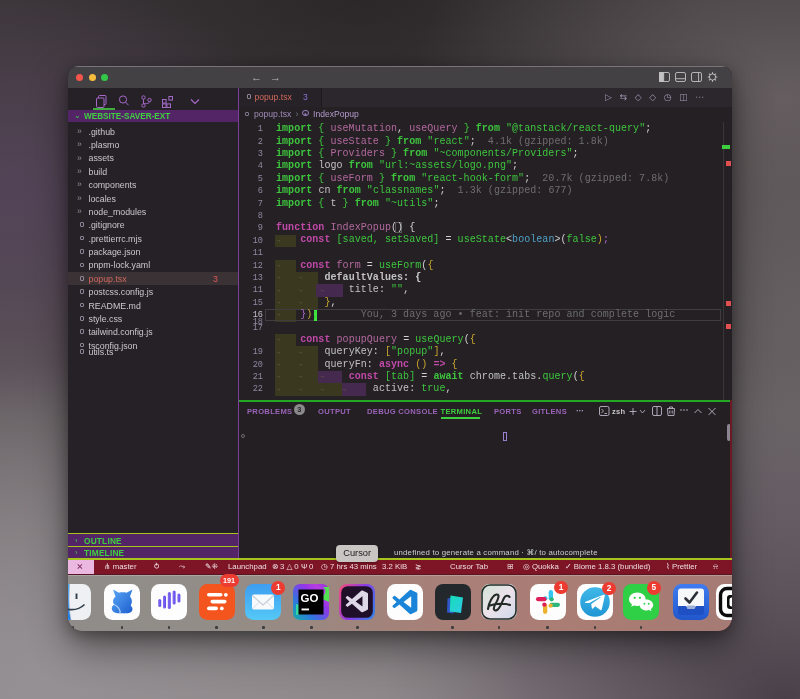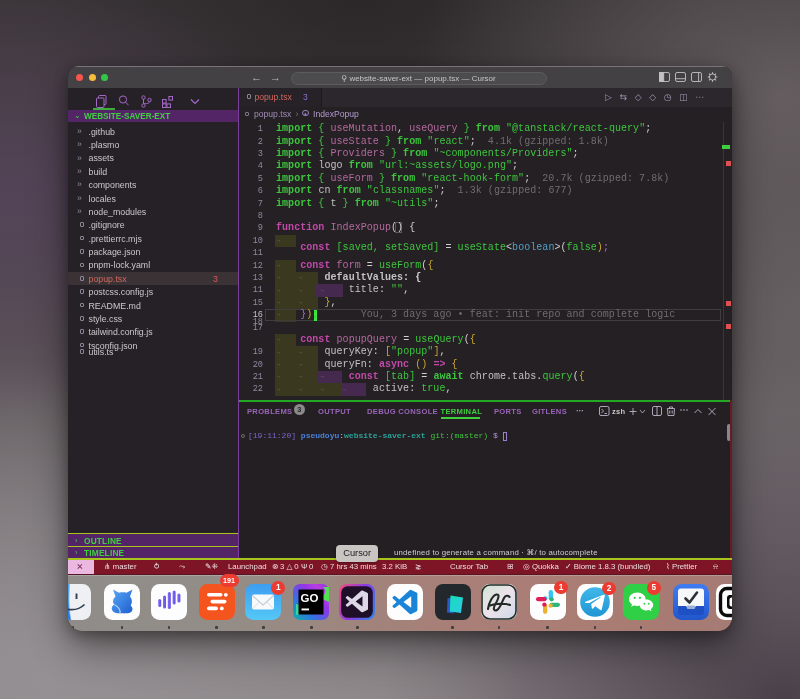--- a/index.html
+++ b/index.html
@@ -65,22 +65,20 @@
 </style>
 </head>
 <body>
 <div id="win">
   <div id="titlebar">
     <div class="tl" style="left:7.8px;background:#f5564c;"></div>
     <div class="tl" style="left:20.5px;background:#f6bc3e;"></div>
     <div class="tl" style="left:32.8px;background:#33c748;"></div>
     <div class="abs" style="left:183px;top:5px;color:#b9b9bb;font-size:11px;">←</div>
     <div class="abs" style="left:202px;top:5px;color:#b9b9bb;font-size:11px;">→</div>
-    <div class="abs" style="left:222.5px;top:5.5px;width:256px;height:13.5px;border-radius:7px;background:#4c4b4d;border:1px solid #5c5b5d;
-      color:#c6c5c7;font-size:8px;text-align:center;line-height:12px;">⚲ website-saver-ext — popup.tsx — Cursor</div>
     <svg class="abs" style="left:591px;top:5.5px;" width="62" height="11" viewBox="0 0 62 11" fill="none" stroke="#c2c1c3" stroke-width="0.9">
       <rect x="0.5" y="0.5" width="10" height="9" rx="1.5"></rect>
         <rect x="0.5" y="0.5" width="4.2" height="9" fill="#c2c1c3"></rect>
       <rect x="16.5" y="0.5" width="10" height="9" rx="1.5"></rect>
         <line x1="16.5" y1="6.7" x2="27" y2="6.7"></line>
       <rect x="32.5" y="0.5" width="10" height="9" rx="1.5"></rect>
         <line x1="39.6" y1="0.5" x2="39.6" y2="10"></line>
       <circle cx="53.5" cy="5" r="3.1"></circle>
         <g stroke-width="1.1">
           <line x1="53.5" y1="0.2" x2="53.5" y2="2"></line>
@@ -268,21 +266,21 @@
       <div class="ln" style="top:84.86px;">5</div>
       <div class="cl" style="top:84.86px;"><i class="kg">import</i><i class="s"> { </i><i class="id">useForm</i><i class="s"> } </i><i class="kg">from</i> <i class="s">"react-hook-form"</i><i class="pw">;</i><i class="hint">  20.7k (gzipped: 7.8k)</i></div>
       <div class="ln" style="top:97.25px;">6</div>
       <div class="cl" style="top:97.25px;"><i class="kg">import</i> <i class="pn">cn</i> <i class="kg">from</i> <i class="s">"classnames"</i><i class="pw">;</i><i class="hint">  1.3k (gzipped: 677)</i></div>
       <div class="ln" style="top:109.64px;">7</div>
       <div class="cl" style="top:109.64px;"><i class="kg">import</i><i class="s"> { </i><i class="pn">t</i><i class="s"> } </i><i class="kg">from</i> <i class="s">"~utils"</i><i class="pw">;</i></div>
       <div class="ln" style="top:122.03px;">8</div>
       <div class="ln" style="top:134.42px;">9</div>
       <div class="cl" style="top:134.42px;"><i class="kp">function</i> <i class="id">IndexPopup</i><i class="pw">()</i> <i class="pw">{</i></div>
       <div class="ln" style="top:146.81px;">10</div>
-      <div class="cl" style="top:154px;">    <i class="kp">const</i> <i class="s">[saved, setSaved]</i> <i class="pw">=</i> <i class="s">useState</i><i class="pw">&lt;</i><i class="ty">boolean</i><i class="pw">&gt;(</i><i class="s">false</i><i class="yb">)</i><i class="pv">;</i></div>
+      <div class="cl" style="top:146px;">    <i class="kp">const</i> <i class="s">[saved, setSaved]</i> <i class="pw">=</i> <i class="s">useState</i><i class="pw">&lt;</i><i class="ty">boolean</i><i class="pw">&gt;(</i><i class="s">false</i><i class="yb">)</i><i class="pv">;</i></div>
       <div class="ln" style="top:159.20px;">11</div>
       <div class="ln" style="top:171.59px;">12</div>
       <div class="cl" style="top:171.59px;">    <i class="kp">const</i> <i class="id">form</i> <i class="pw">=</i> <i class="s">useForm</i><i class="pw">(</i><i class="yb">{</i></div>
       <div class="ln" style="top:183.98px;">13</div>
       <div class="cl" style="top:183.98px;font-weight:bold;">        <i class="pn">defaultValues</i><i class="pw">:</i> <i class="pw">{</i></div>
       <div class="ln" style="top:196.37px;">11</div>
       <div class="cl" style="top:196.37px;">            <i class="pn">title</i><i class="pw">:</i> <i class="s">""</i><i class="pw">,</i></div>
       <div class="ln" style="top:208.76px;">15</div>
       <div class="cl" style="top:208.76px;">        <i class="yb">}</i><i class="pw">,</i></div>
       <div class="ln cur" style="top:221.15px;">16</div>
@@ -327,21 +325,20 @@
         <rect x="53.5" y="0.5" width="9" height="9" rx="1.5"></rect>
           <line x1="58" y1="0.5" x2="58" y2="9.5"></line>
         <path d="M68.5 2.5 L75.5 2.5 L75 9.5 L69 9.5 Z M70.5 2.5 L70.5 1 L73.5 1 L73.5 2.5 M70.8 4.5 L70.8 7.5 M73.2 4.5 L73.2 7.5"></path>
         <path d="M82 4 L82.01 4 M85 4 L85.01 4 M88 4 L88.01 4" stroke-width="1.6" stroke-linecap="round"></path>
         <path d="M95.5 7 L99 3.5 L102.5 7"></path>
         <path d="M109.5 2 L116.5 9 M116.5 2 L109.5 9"></path>
       </svg>
     </div>
     <div id="term" class="abs" style="left:0;top:343px;width:100%;height:12px;font-family:'Liberation Mono',monospace;font-size:8px;white-space:pre;">
       <span class="abs" style="left:2px;top:3px;width:4px;height:4px;border:1px solid #6f6f6f;border-radius:50%;"></span>
-      <span class="abs" style="left:9px;top:0;"><span style="color:#7a68d0;">[19:11:20]</span><span style="color:#c8c8c8;"> </span><b style="color:#4a82dc;">pseudoyu</b><span style="color:#c8c8c8;">:</span><b style="color:#2aa198;">website-saver-ext</b><span style="color:#3ec53e;"> git:(master)</span><span style="color:#b08fd8;"> $ </span></span>
       <span class="abs" style="left:263.5px;top:0.5px;width:4.5px;height:9.5px;border:1px solid #9a7fd0;"></span>
     </div>
     <div class="abs" style="left:155px;top:460px;font-size:7.8px;letter-spacing:0.2px;color:#d0d0d0;">undefined to generate a command · ⌘/ to autocomplete</div>
     <div class="abs" style="left:487.5px;top:336px;width:4px;height:17px;border-radius:2px;background:#8a8590;"></div>
   </div>
   <div class="abs" style="right:0;top:334px;width:1.5px;height:158px;background:#6b1a24;"></div>
   <div id="statusline"></div>
   <div id="statusbar">
     <div class="abs" style="left:-2px;top:0;width:27.5px;height:13.3px;background:#eab8e0;color:#7c2d5e;font-size:8px;text-align:center;line-height:13px;font-weight:bold;">⨯</div>
     <span class="sbt" style="left:36px;">⋔ master</span>

